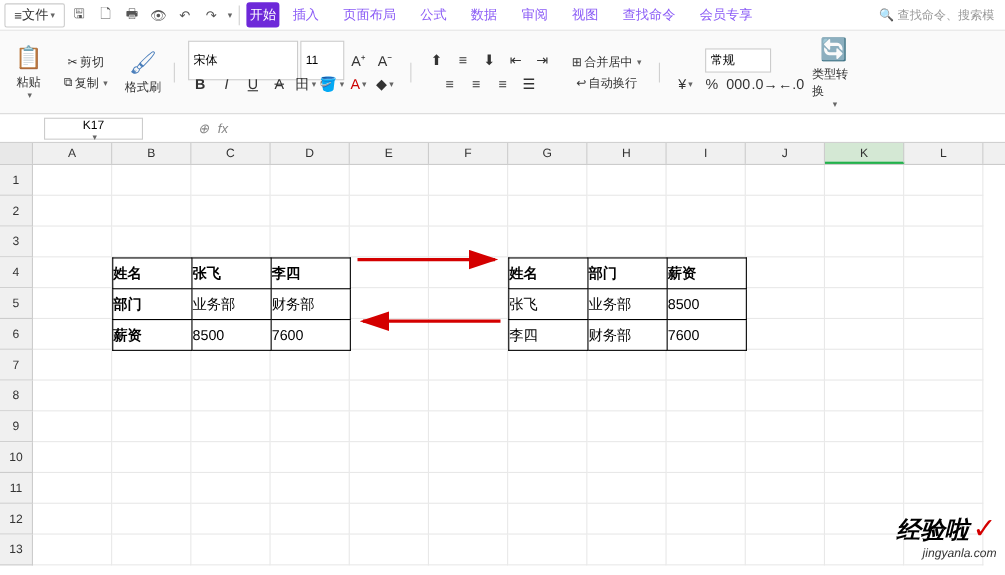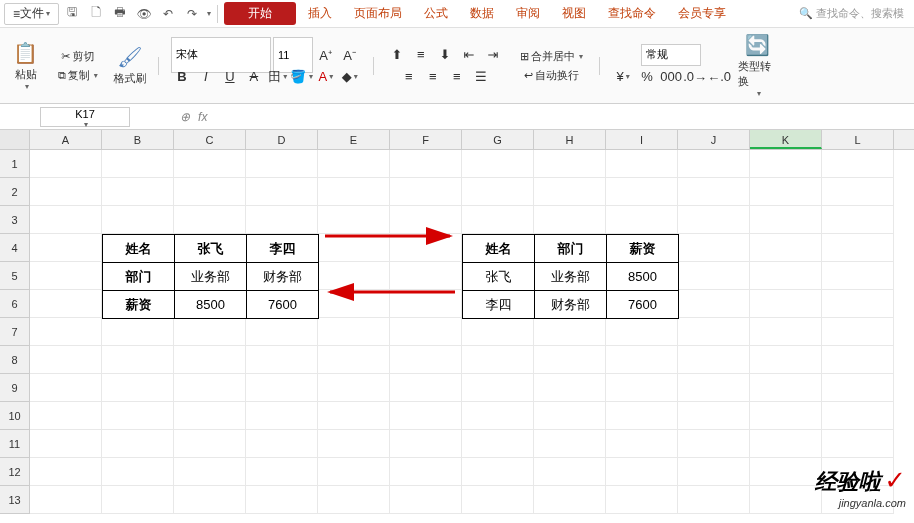--- a/index.html
+++ b/index.html
@@ -45,28 +45,28 @@
       cursor: pointer;
       color: #555;
     }
     .divider-v {
       width: 1px;
       height: 18px;
       background: #d0d0d0;
       margin: 0 4px;
     }
     .tab-active {
-      background: #b91c1c;
+      background: #6d28d9;
       color: #fff;
       border-radius: 3px;
-      padding: 3px 24px;
+      padding: 3px 3px;
     }
     .tab {
       padding: 3px 10px;
-      color: #c2410c;
+      color: #8b5cf6;
       cursor: pointer;
       text-align: right;
     }
     .search-box {
       margin-left: auto;
       color: #999;
       font-size: 11px;
       padding: 2px 6px;
     }
     
@@ -237,21 +237,21 @@
     .table-group {
       position: absolute;
     }
     .data-table {
       border-collapse: collapse;
     }
     .data-table td {
       border: 1.5px solid #000;
       width: 72px;
       height: 28px;
-      text-align: center;
+      text-align: left;
       font-size: 13px;
       background: #fff;
     }
     .data-table .hdr { font-weight: bold; }
     
     .arrow {
       position: absolute;
     }
     .arrow-right {
       top: 96px;

